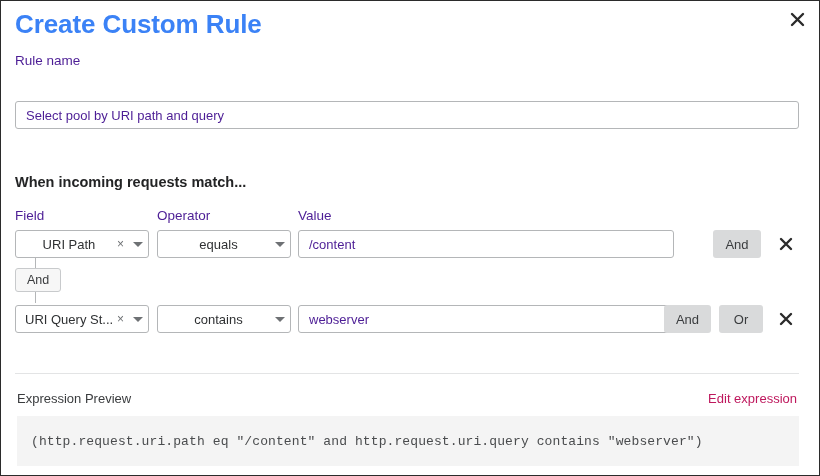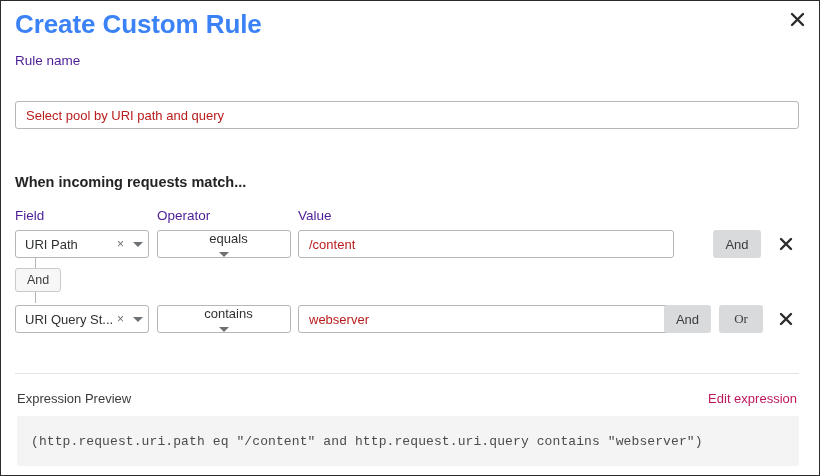--- a/index.html
+++ b/index.html
@@ -62,21 +62,21 @@
   .rule-name-help  { left: 14px; top: 75px; }
 
   .text-input {
     position: absolute;
     box-sizing: border-box;
     border: 1px solid #b4b6b8;
     border-radius: 3px;
     background: #ffffff;
     font-family: "Liberation Sans", sans-serif;
     font-size: 13px;
-    color: #b91c1c;
+    color: #4c1d95;
     padding: 0 10px;
     outline: none;
   }
   .rule-name-input {
     left: 14px;
     top: 100px;
     width: 784px;
     height: 28px;
   }
 
@@ -103,20 +103,21 @@
   .select-box {
     position: absolute;
     box-sizing: border-box;
     height: 28px;
     border: 1px solid #b4b6b8;
     border-radius: 3px;
     background: #ffffff;
     display: flex;
     align-items: center;
     cursor: pointer;
+    text-align: center;
   }
   .select-text {
     flex: 1 1 auto;
     font-size: 13px;
     color: #2f3133;
     padding-left: 9px;
     white-space: nowrap;
     overflow: hidden;
   }
   .select-clear {
@@ -136,41 +137,41 @@
     cursor: pointer;
   }
   .caret-tri {
     width: 0; height: 0;
     border-left: 5px solid transparent;
     border-right: 5px solid transparent;
     border-top: 5px solid #6e7174;
   }
 
   .sel-field    { left: 14px;  width: 134px; }
-  .sel-operator { left: 156px; width: 134px; flex-direction: column; }
+  .sel-operator { left: 156px; width: 134px; }
 
   .val-input-1 { left: 297px; top: 0; width: 376px; height: 28px; }
   .val-input-2 { left: 297px; top: 0; width: 402px; height: 28px; }
 
   .logic-btn {
     position: absolute;
     box-sizing: border-box;
     height: 28px;
     background: #d9dadb;
     border: none;
     border-radius: 3px;
     font-family: "Liberation Sans", sans-serif;
     font-size: 13px;
     color: #3a3c3e;
     cursor: pointer;
     padding: 0;
   }
   .r1-and { left: 712px; top: 0; width: 48px; }
   .r2-and { left: 663px; top: 0; width: 47px; }
-  .r2-or  { left: 718px; top: 0; width: 44px; font-family: Liberation Serif, serif; }
+  .r2-or  { left: 718px; top: 0; width: 44px; }
 
   .row-remove {
     position: absolute;
     left: 774px;
     top: 3px;
     width: 22px;
     height: 22px;
     display: flex;
     align-items: center;
     justify-content: center;

